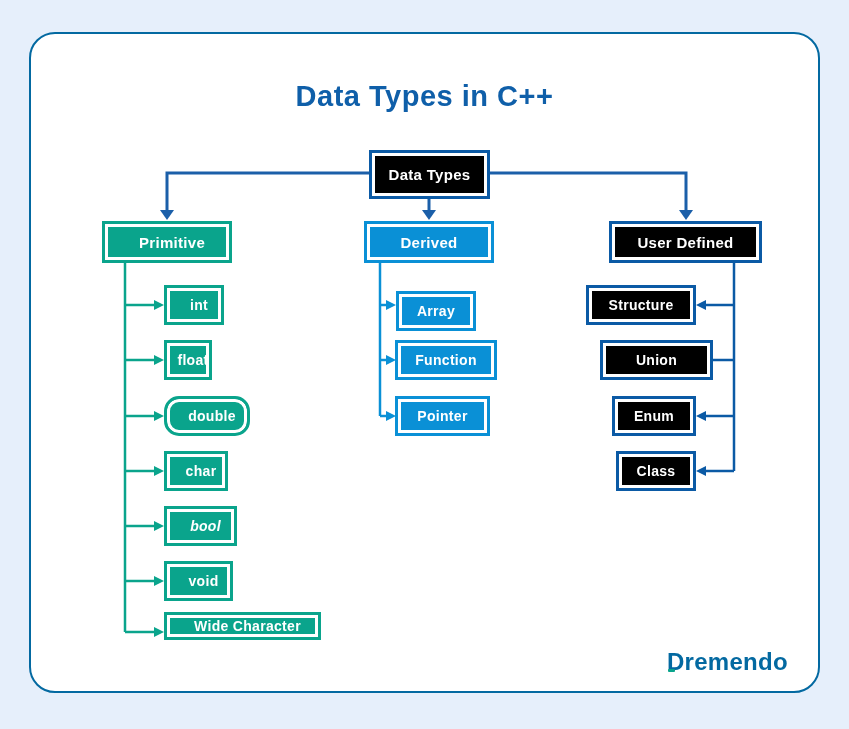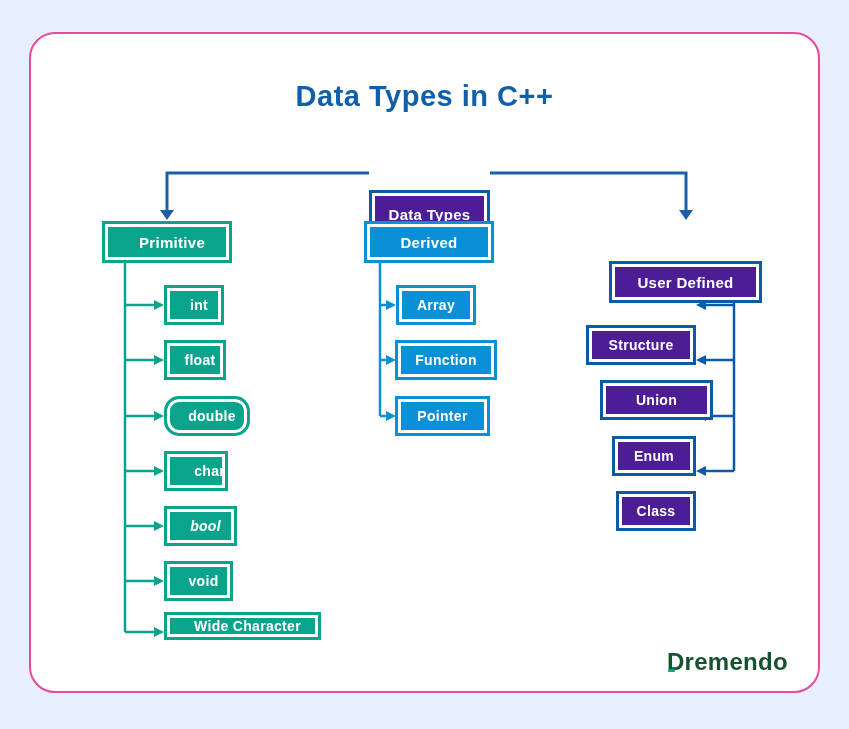--- a/index.html
+++ b/index.html
@@ -8,21 +8,21 @@
     background: #e6effb;
     font-family: "Liberation Sans", sans-serif;
     overflow: hidden;
     position: relative;
   }
   .card {
     position: absolute;
     left: 29px; top: 32px;
     width: 791px; height: 661px;
     background: #ffffff;
-    border: 2px solid #ec4899;
+    border: 2px solid #0369a1;
     border-radius: 26px;
   }
   .title {
     position: absolute;
     top: 46px; left: 0; width: 100%;
     text-align: center;
     font-size: 29px;
     font-weight: bold;
     letter-spacing: 0.5px;
     color: #0f5fa9;
@@ -39,33 +39,33 @@
     align-items: center;
     justify-content: center;
     color: #ffffff;
     font-weight: bold;
     border-style: solid;
     border-width: 3px;
     box-shadow: inset 0 0 0 3px #ffffff;
     letter-spacing: 0.3px;
     white-space: nowrap;
   }
-  .node.dblue { background: #4c1d95; border-color: #0b5aa5; margin-top: 40px; }
+  .node.dblue { background: #000000; border-color: #0b5aa5; }
   .node.lblue { background: #0a90d6; border-color: #0a90d6; text-align: center; }
   .node.teal  { background: #0aa48c; border-color: #0aa48c; padding-left: 10px; }
   .root-node   { font-size: 15px; }
   .branch-node { font-size: 15px; }
   .child-node  { font-size: 14px; }
   .logo {
     position: absolute;
     top: 614px; right: 30px;
     font-size: 24px;
     font-weight: bold;
     letter-spacing: 0.3px;
-    color: #14532d;
+    color: #0369a1;
   }
   .logo-tick {
     position: absolute;
     left: 1px; bottom: 4px;
     width: 7px; height: 3px;
     background: #0aa48c;
     border-radius: 1px;
   }
 </style>
 </head>
@@ -137,40 +137,40 @@
   <div class="node lblue branch-node" style="left:333px; top:187px; width:130px; height:42px;">
     <span>Derived</span>
   </div>
   <div class="node dblue branch-node" style="left:578px; top:187px; width:153px; height:42px;">
     <span>User Defined</span>
   </div>
 
   <div class="node teal child-node" style="left:133px; top:251px; width:60px; height:40px;">
     <span>int</span>
   </div>
-  <div class="node teal child-node" style="left:133px; top:306px; width:62px; height:40px;">
+  <div class="node teal child-node" style="left:133px; top:306px; width:48px; height:40px;">
     <span>float</span>
   </div>
   <div class="node teal child-node" style="left:133px; top:362px; width:86px; height:40px;border-radius:15px;">
     <span>double</span>
   </div>
-  <div class="node teal child-node" style="left:133px; top:417px; width:64px; height:40px;justify-content:flex-end;">
+  <div class="node teal child-node" style="left:133px; top:417px; width:64px; height:40px;">
     <span>char</span>
   </div>
   <div class="node teal child-node" style="left:133px; top:472px; width:73px; height:40px;font-style:italic;">
     <span>bool</span>
   </div>
   <div class="node teal child-node" style="left:133px; top:527px; width:69px; height:40px;">
     <span>void</span>
   </div>
   <div class="node teal child-node" style="left:133px; top:578px; width:157px; height:28px;">
     <span>Wide Character</span>
   </div>
 
-  <div class="node lblue child-node" style="left:365px; top:251px; width:80px; height:40px;">
+  <div class="node lblue child-node" style="left:365px; top:257px; width:80px; height:40px;">
     <span>Array</span>
   </div>
   <div class="node lblue child-node" style="left:364px; top:306px; width:102px; height:40px;">
     <span>Function</span>
   </div>
   <div class="node lblue child-node" style="left:364px; top:362px; width:95px; height:40px;">
     <span>Pointer</span>
   </div>
 
   <div class="node dblue child-node" style="left:555px; top:251px; width:110px; height:40px;">

